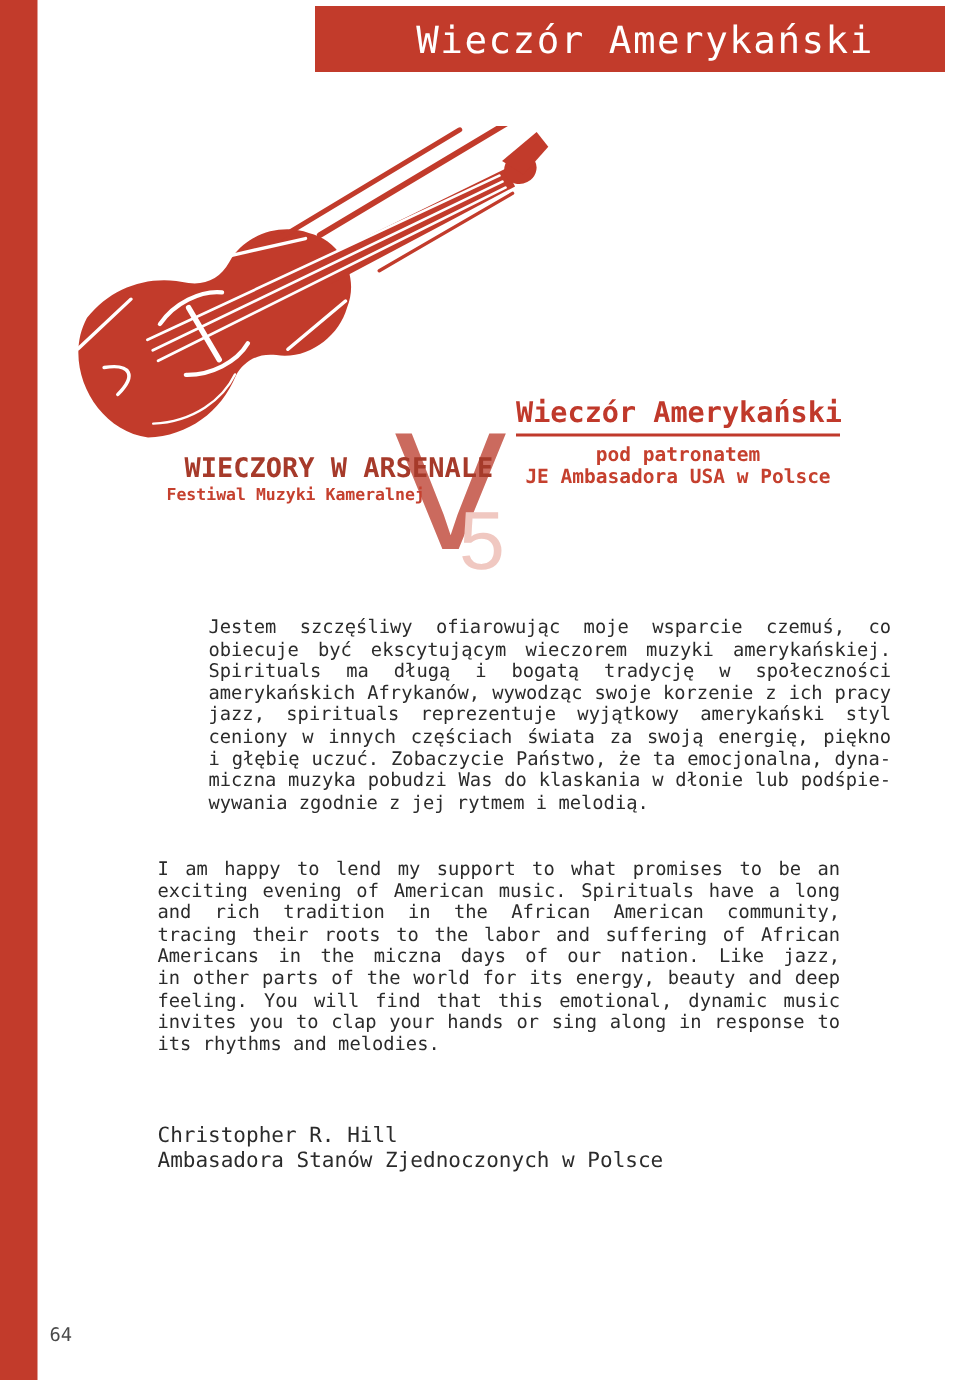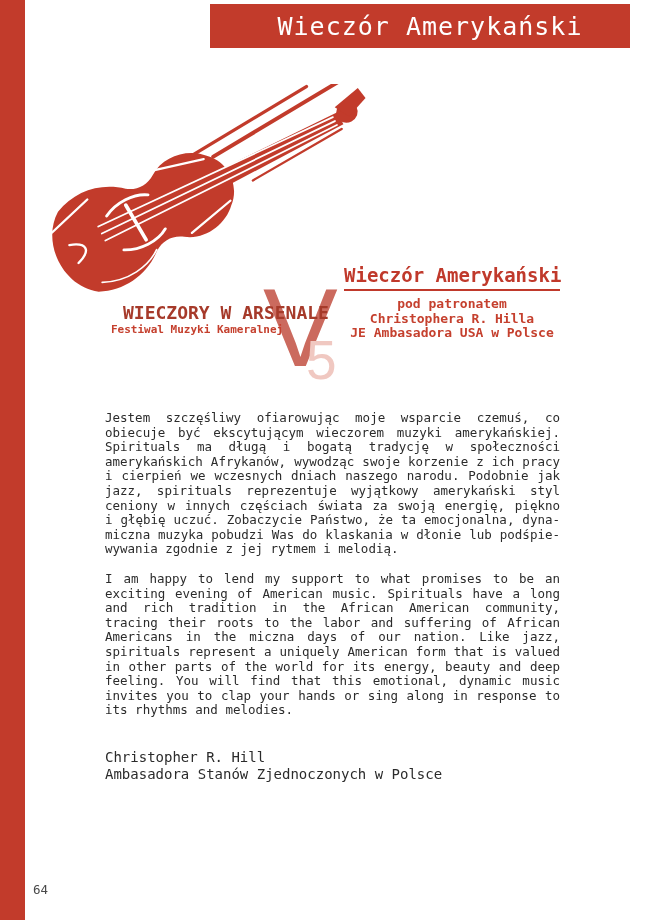--- a/index.html
+++ b/index.html
@@ -36,21 +36,21 @@
                color:var(--logo-pink,#f0c8c1); z-index:2; }
 
   .event-header { left:344px; top:264px; width:216px; text-align:center; z-index:3; }
   .event-title  { font-size:19px; font-weight:bold; color:var(--title-red,#c0392b); white-space:nowrap; }
   .event-rule   { height:0; border-top:2px solid var(--title-red,#c0392b); margin:3px 0 6px 0; }
   .patron-line  { font-size:13px; font-weight:bold; line-height:14.5px;
                   color:var(--accent-red,#c5402e); white-space:nowrap; }
 
   .para { left:105px; width:455px; font-size:12.5px; line-height:14.6px;
           color:var(--text,#2b2b2b); }
-  .para-pl { top:411px; }
+  .para-pl { top:411px;margin-left:34px; }
   .para-en { top:572px; }
   .jline { text-align:justify; text-align-last:justify; white-space:normal; }
   .jline.last { text-align-last:left; }
 
   .signature { left:105px; top:749px; font-size:14px; line-height:16.5px;
                color:var(--text,#2b2b2b); white-space:nowrap; }
 
   .pagenum { left:33px; top:882px; font-size:12.5px; color:#4a4a4a; }
 </style>
 </head>
@@ -97,43 +97,40 @@
   <div class="abs festival-name">WIECZORY W ARSENALE</div>
   <div class="abs festival-sub">Festiwal Muzyki Kameralnej</div>
 
   <div class="abs logo-v">V</div>
   <div class="abs logo-five">5</div>
 
   <div class="abs event-header">
     <div class="event-title">Wieczór Amerykański</div>
     <div class="event-rule"></div>
     <div class="patron-line">pod patronatem</div>
-    <div class="patron-line">Christophera R. Hilla</div>
     <div class="patron-line">JE Ambasadora USA w Polsce</div>
   </div>
 
   <div class="abs para para-pl">
       <div class="jline">Jestem szczęśliwy ofiarowując moje wsparcie czemuś, co</div>
       <div class="jline">obiecuje być ekscytującym wieczorem muzyki amerykańskiej.</div>
       <div class="jline">Spirituals ma długą i bogatą tradycję w społeczności</div>
       <div class="jline">amerykańskich Afrykanów, wywodząc swoje korzenie z ich pracy</div>
-      <div class="jline">i cierpień we wczesnych dniach naszego narodu. Podobnie jak</div>
       <div class="jline">jazz, spirituals reprezentuje wyjątkowy amerykański styl</div>
       <div class="jline">ceniony w innych częściach świata za swoją energię, piękno</div>
       <div class="jline">i głębię uczuć. Zobaczycie Państwo, że ta emocjonalna, dyna-</div>
       <div class="jline">miczna muzyka pobudzi Was do klaskania w dłonie lub podśpie-</div>
       <div class="jline last">wywania zgodnie z jej rytmem i melodią.</div>
     </div>
   <div class="abs para para-en">
       <div class="jline">I am happy to lend my support to what promises to be an</div>
       <div class="jline">exciting evening of American music. Spirituals have a long</div>
       <div class="jline">and rich tradition in the African American community,</div>
       <div class="jline">tracing their roots to the labor and suffering of African</div>
       <div class="jline">Americans in the miczna days of our nation. Like jazz,</div>
-      <div class="jline">spirituals represent a uniquely American form that is valued</div>
       <div class="jline">in other parts of the world for its energy, beauty and deep</div>
       <div class="jline">feeling. You will find that this emotional, dynamic music</div>
       <div class="jline">invites you to clap your hands or sing along in response to</div>
       <div class="jline last">its rhythms and melodies.</div>
     </div>
 
   <div class="abs signature">
     <div>Christopher R. Hill</div>
     <div>Ambasadora Stanów Zjednoczonych w Polsce</div>
   </div>

